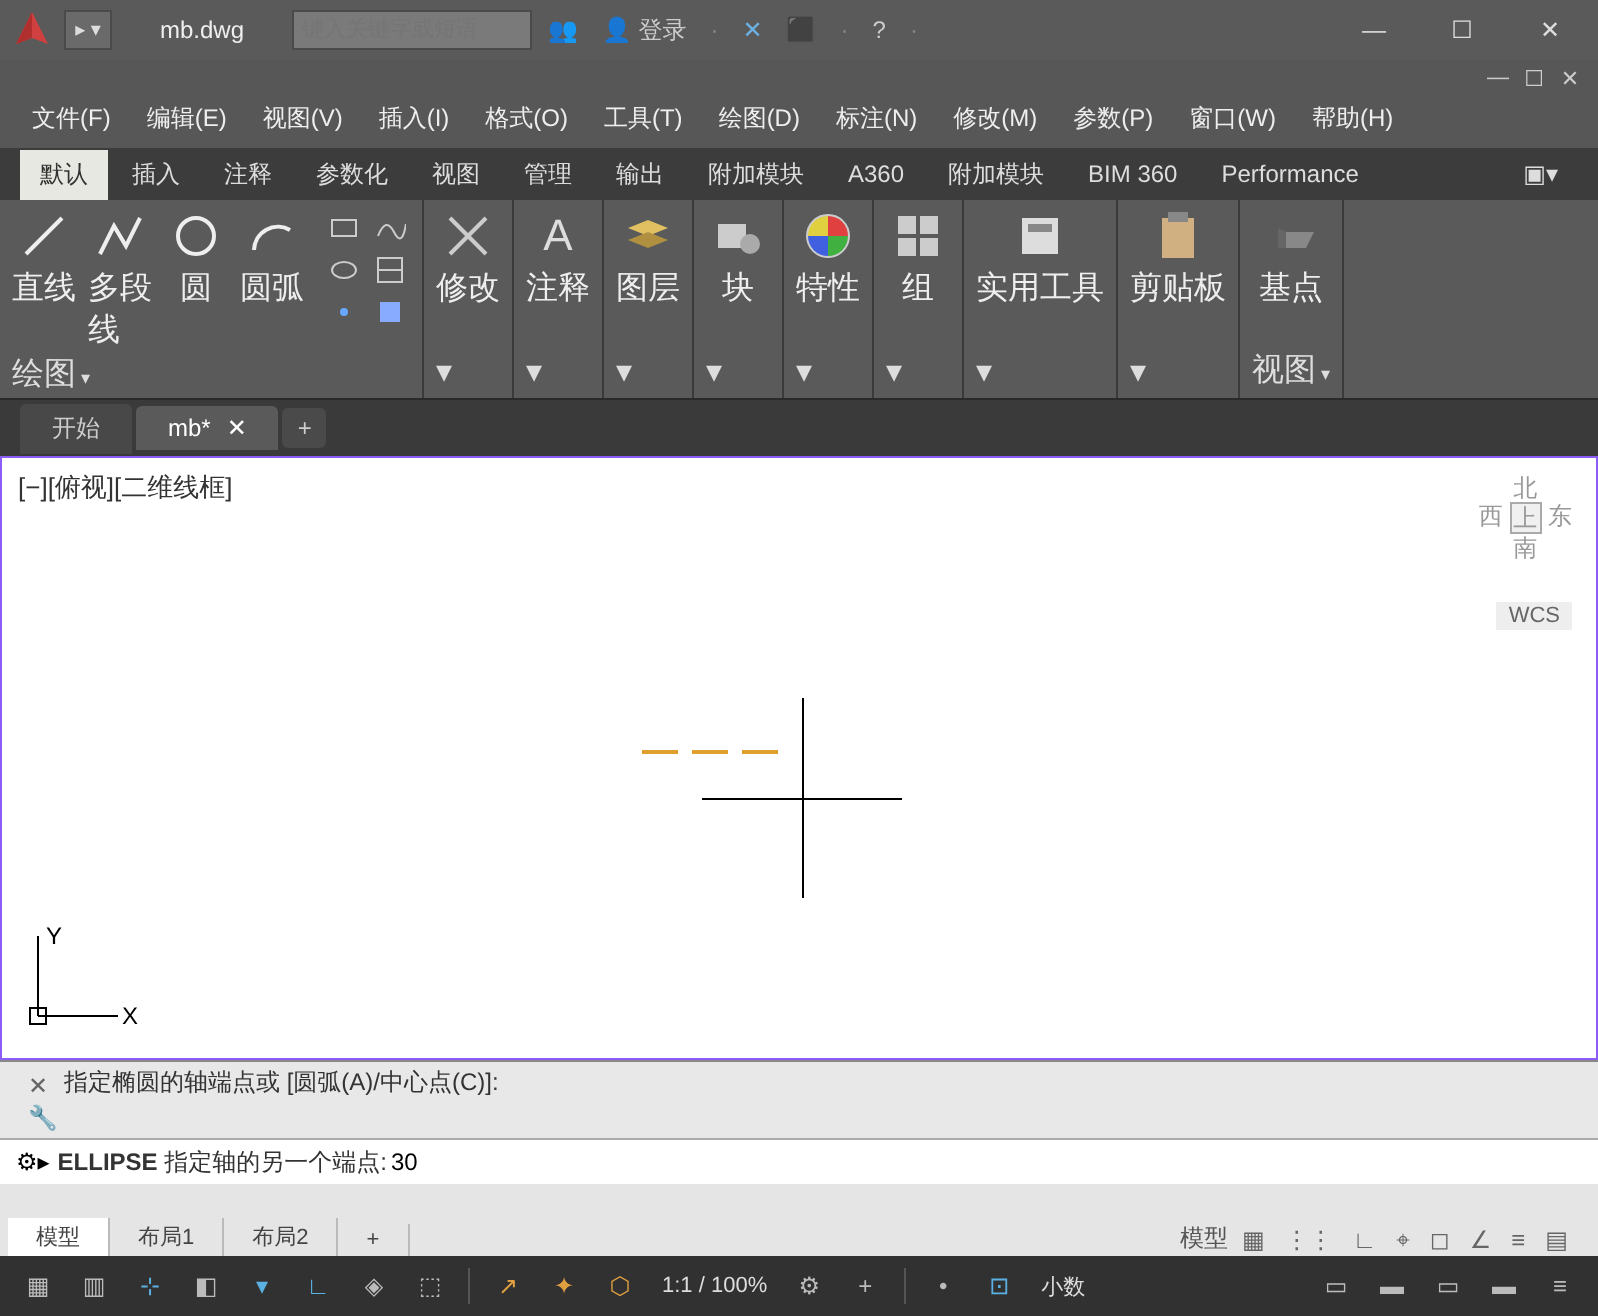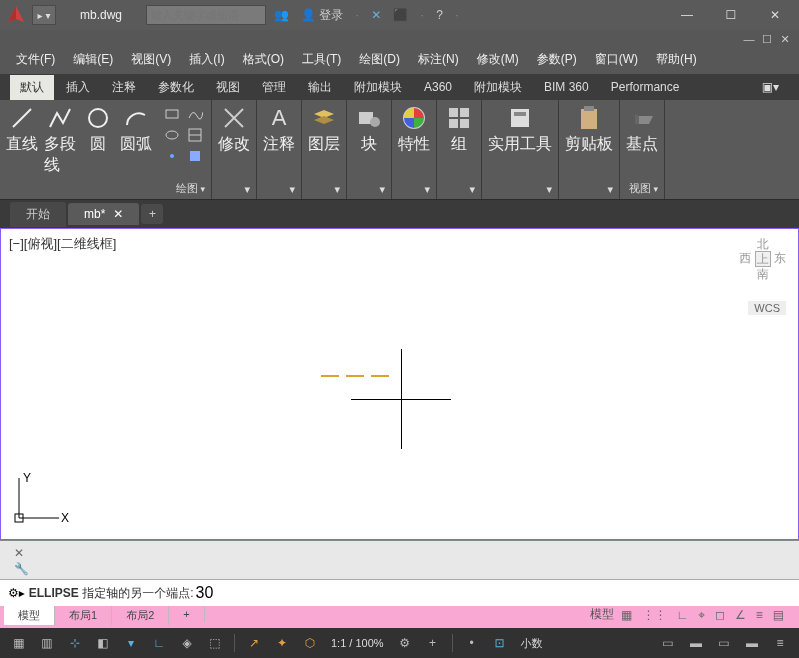--- a/index.html
+++ b/index.html
@@ -21,21 +21,21 @@
 .rtab{padding:4px 10px;color:#ddd}
 .rtab.active{background:#e8e8e3;color:#333}
 .ribbon{height:100px;background:#5a5a5a;display:flex;border-bottom:1px solid #2a2a2a}
 .panel{border-right:1px solid #3a3a3a;display:flex;flex-direction:column;padding:4px 6px 2px;align-items:center;position:relative}
 .panel-row{display:flex;gap:6px;align-items:flex-start}
 .tool{display:flex;flex-direction:column;align-items:center;gap:2px;color:#eee;min-width:32px}
 .tool-ic{width:28px;height:28px;display:flex;align-items:center;justify-content:center}
 .tool-lbl{font-size:16px;color:#eee}
 .smgrid{display:grid;grid-template-columns:repeat(2,20px);grid-auto-rows:18px;gap:3px;margin-left:4px}
 .sm{width:20px;height:20px;display:flex;align-items:center;justify-content:center}
-.panel-title{font-size:11px;color:#ddd;text-align:right;padding:1px 0;width:100%}
+.panel-title{font-size:16px;color:#ddd;text-align:left;padding:1px 0;width:100%}
 .panel-title.dd::after{content:" ▾";font-size:9px}
 .doc-tabs{height:28px;background:#3a3a3a;display:flex;align-items:center;padding:0 10px;gap:2px}
 .dtab{padding:4px 16px;color:#ccc;background:#484848;border-radius:3px 3px 0 0;display:flex;align-items:center;gap:8px}
 .dtab.active{background:#5a5a5a;color:#fff}
 .dtab-add{width:22px;height:20px;background:#4a4a4a;border-radius:3px;display:flex;align-items:center;justify-content:center;color:#ccc}
 .canvas{flex:1;background:#fff;position:relative;border:1px solid #8b5cf6}
 .vpctrl{position:absolute;top:6px;left:8px;color:#333;font-size:13px}
 .compass{position:absolute;top:8px;right:12px;color:#999;font-size:11px;text-align:center;line-height:14px}
 .wcs{position:absolute;top:72px;right:12px;background:#eee;color:#666;padding:1px 6px;font-size:11px}
 .cross-h{position:absolute;top:170px;left:350px;width:100px;height:1px;background:#000}
@@ -44,22 +44,22 @@
 .tip{position:absolute;top:196px;left:412px;background:#c8d8c8;border:1px solid #666;padding:2px 6px;font-size:12px;color:#000}
 .axis{position:absolute;bottom:8px;left:8px}
 .cmdarea{background:#f5f5f5;border-top:1px solid #888}
 .cmd-hist{padding:2px 10px;color:#333;font-size:12px;line-height:16px;background:#e8e8e8;display:flex}
 .cmd-hist-txt{flex:1}
 .cmd-gutter{width:22px;display:flex;flex-direction:column;gap:2px;padding:2px;align-items:center}
 .gutter-ic{width:14px;height:14px;color:#666}
 .cmd-line{display:flex;align-items:center;padding:2px 8px;background:#fff;border-top:1px solid #aaa}
 .cmd-ic{margin-right:4px}
 .cmd-prompt{color:#333;font-size:12px}
-.cmd-input{flex:1;border:none;outline:none;font-size:16px;padding:2px}
-.layout-tabs{height:22px;background:#f9a8d4;display:flex;align-items:flex-start;padding:0 4px;gap:0}
+.cmd-input{flex:1;border:none;outline:none;font-size:12px;padding:2px}
+.layout-tabs{height:36px;background:#e5e5e5;display:flex;align-items:flex-end;padding:0 4px;gap:0}
 .ltab{padding:2px 14px;color:#444;border-right:1px solid #bbb;font-size:11px}
 .ltab.active{background:#fff}
 .lt-spacer{flex:1}
 .lt-right{display:flex;align-items:center;gap:4px;color:#555;font-size:11px;padding-right:8px}
 .lt-btn{padding:0 3px;color:#666}
 .status{height:30px;background:#313131;display:flex;align-items:center;padding:0 8px;gap:6px}
 .sbtn{width:22px;height:22px;display:flex;align-items:center;justify-content:center;color:#bbb}
 .sbtn.blue{color:#5ab0e0}
 .stext{color:#ddd;font-size:11px;padding:0 4px}
 .ssep{width:1px;height:18px;background:#555;margin:0 2px}
@@ -354,20 +354,21 @@
   </div>
 </div>
 
 <div class="cmdarea">
   <div class="cmd-hist">
     <div class="cmd-gutter">
       <div class="gutter-ic">✕</div>
       <div class="gutter-ic">🔧</div>
     </div>
     <div class="cmd-hist-txt">
+      <div>指定椭圆的轴端点或 [圆弧(A)/中心点(C)]:</div>
     </div>
   </div>
   <div class="cmd-line">
     <span class="cmd-ic">⚙▸</span>
     <span class="cmd-prompt"><b>ELLIPSE</b> <span>指定轴的另一个端点:</span> </span>
     <input class="cmd-input" value="30" style="">
   </div>
 </div>
 
 <div class="layout-tabs">

